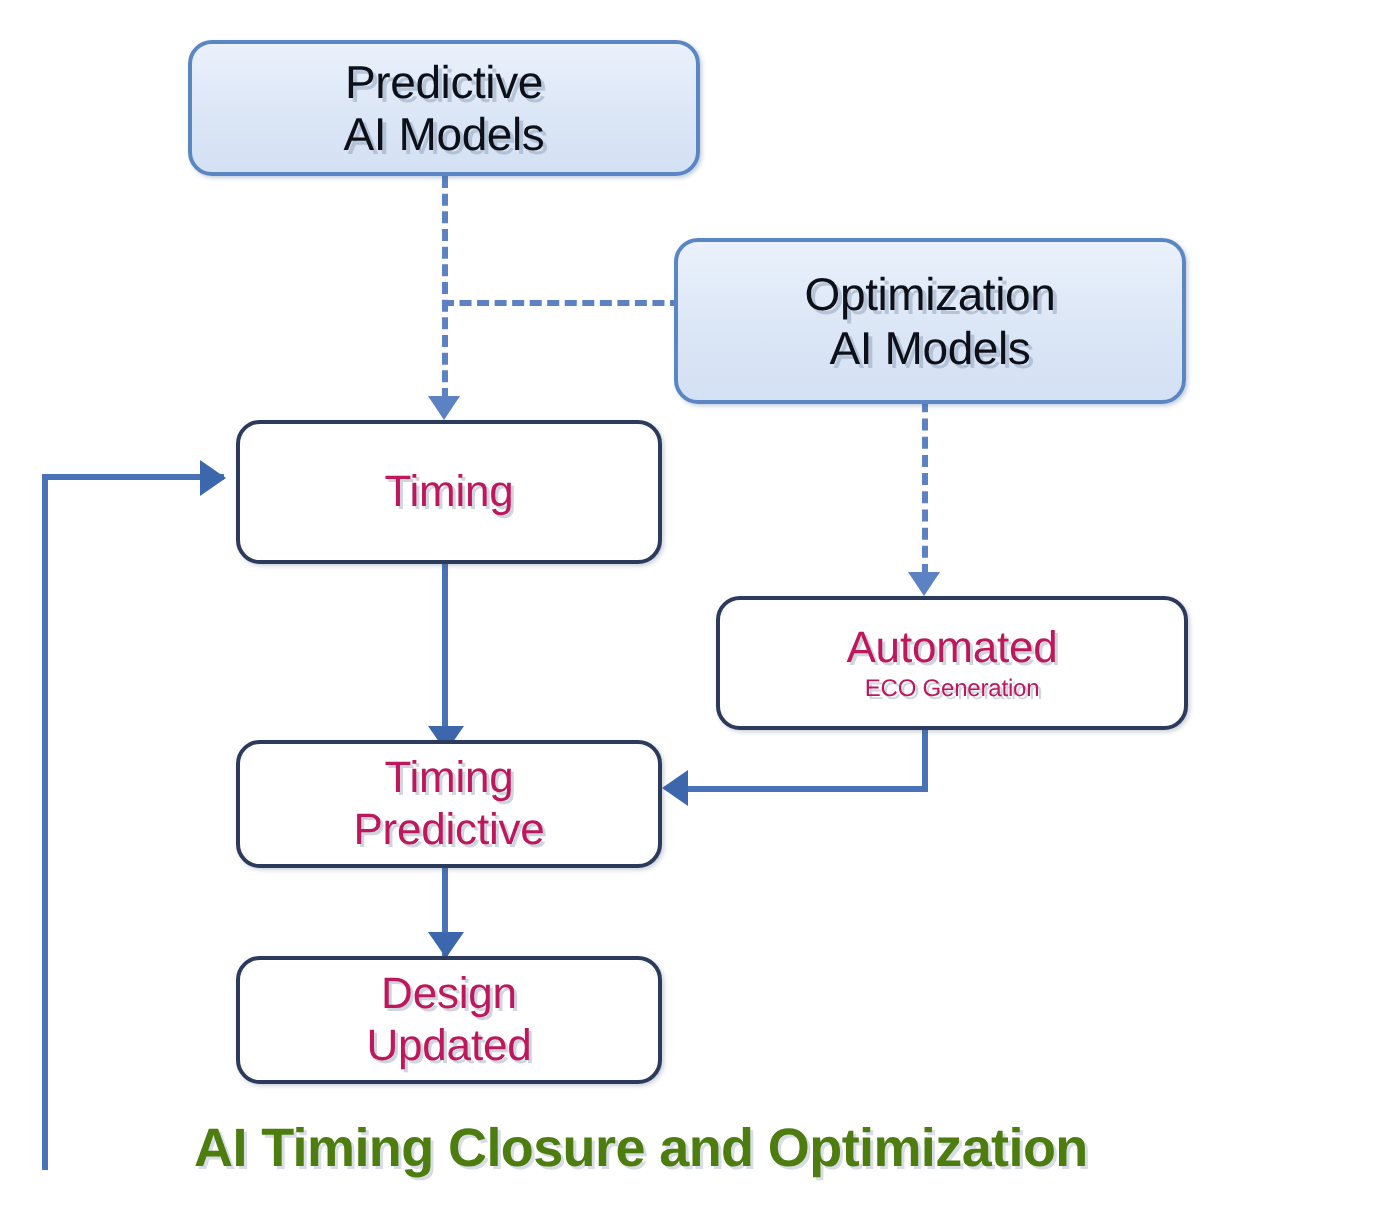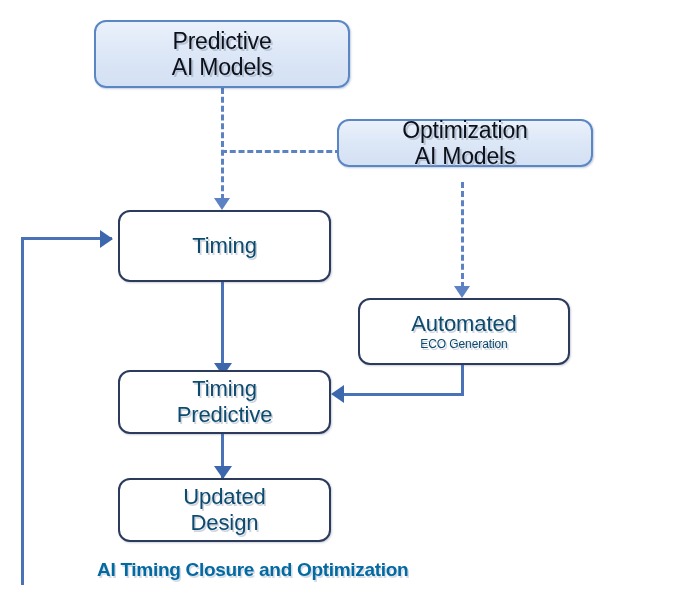--- a/index.html
+++ b/index.html
@@ -43,21 +43,21 @@
     text-shadow: 2px 2px 0 rgba(150,165,190,0.55);
   }
   
   .node.proc {
     background: #ffffff;
     border: 2.5px solid #2c3a5c;
     box-shadow: 1px 1px 2px rgba(70,85,120,0.28);
   }
   .node.proc .line {
     font-size: 22px;
-    color: #0c4a6e;
+    color: #be185d;
     line-height: 1.18;
     letter-spacing: -0.1px;
     text-shadow: 1.5px 1.5px 0 rgba(160,170,190,0.5);
   }
   .node.proc .line.small {
     font-size: 12px;
   }
   
   .conn {
     position: absolute;
@@ -104,22 +104,22 @@
   }
   .arrow.right-dashed {
     border-top: 8px solid transparent;
     border-bottom: 8px solid transparent;
     border-left: 12px solid #5d82c4;
   }
   
   #caption {
     position: absolute;
     font-weight: bold;
-    font-size: 19px;
-    color: #0369a1;
+    font-size: 27px;
+    color: #4d7c0f;
     letter-spacing: -0.3px;
     white-space: nowrap;
     text-shadow: 1.5px 1.5px 0 rgba(175,185,205,0.5);
     z-index: 3;
   }
 </style>
 </head>
 <body>
 
 <div id="canvas">
@@ -145,39 +145,39 @@
 
   <div class="conn solid vline" style="left:21px; top:237px; height:348px;"></div>
   <div class="conn solid hline" style="left:21px; top:237px; width:91px;"></div>
   <div class="arrow right" style="left:100px; top:230px;"></div>
 
   <div class="node ai" style="left:94px; top:20px; width:256px; height:68px;">
     <span class="line">Predictive</span>
     <span class="line">AI Models</span>
   </div>
 
-  <div class="node ai" style="left:337px; top:119px; width:256px; height:48px;">
+  <div class="node ai" style="left:337px; top:119px; width:256px; height:83px;">
     <span class="line">Optimization</span>
     <span class="line">AI Models</span>
   </div>
 
   <div class="node proc" style="left:118px; top:210px; width:213px; height:72px;">
     <span class="line">Timing</span>
   </div>
 
-  <div class="node proc" style="left:358px; top:298px; width:212px; height:67px;">
+  <div class="node proc" style="left:358px; top:298px; width:236px; height:67px;">
     <span class="line">Automated</span>
     <span class="line small">ECO Generation</span>
   </div>
 
   <div class="node proc" style="left:118px; top:370px; width:213px; height:64px;">
     <span class="line">Timing</span>
     <span class="line">Predictive</span>
   </div>
 
   <div class="node proc" style="left:118px; top:478px; width:213px; height:64px;">
+    <span class="line">Design</span>
     <span class="line">Updated</span>
-    <span class="line">Design</span>
   </div>
 
   <div id="caption" style="left:97px; top:559px;">AI Timing Closure and Optimization</div>
 
 </div>
 
 </body></html>

